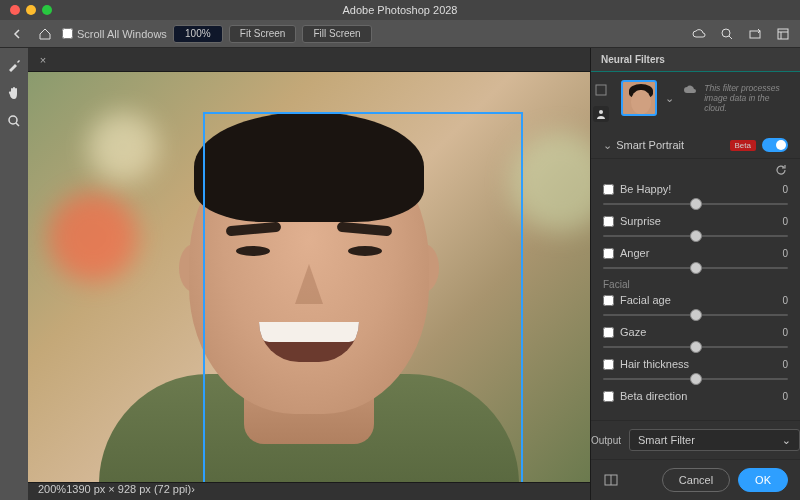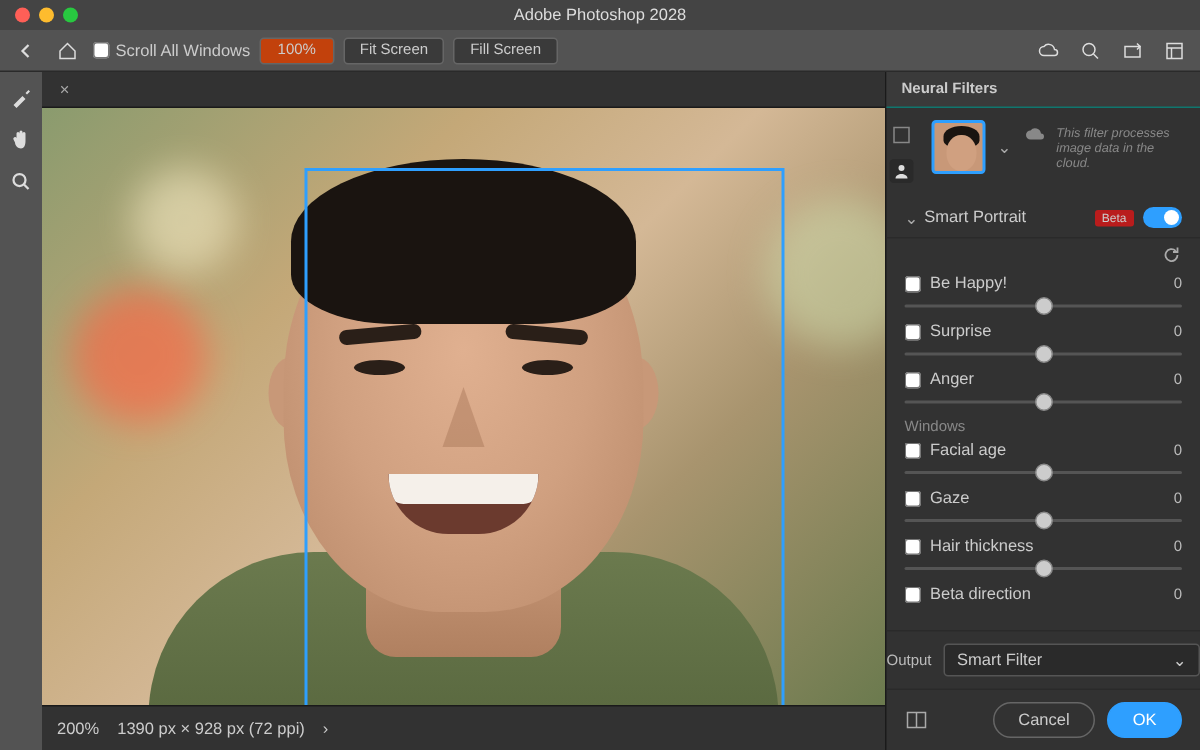--- a/index.html
+++ b/index.html
@@ -6,21 +6,21 @@
 body{width:800px;height:500px;background:#323232;overflow:hidden;display:flex;flex-direction:column}
 .titlebar{height:20px;background:#444;display:flex;align-items:center;position:relative}
 .traffic{display:flex;gap:6px;padding-left:10px}
 .dot{width:10px;height:10px;border-radius:50%}
 .red{background:#ff5f57}.yellow{background:#febc2e}.green{background:#28c840}
 .title{position:absolute;left:50%;transform:translateX(-50%);font-size:11px;color:#ddd}
 .optbar{height:28px;background:#535353;display:flex;align-items:center;padding:0 6px;gap:6px;border-bottom:1px solid #2a2a2a}
 .iconbtn{width:22px;height:22px;display:flex;align-items:center;justify-content:center;border-radius:3px;color:#ddd}
 .chk{display:flex;align-items:center;gap:4px;font-size:10px;color:#ddd}
 .chk input{width:11px;height:11px}
-.zoomf{width:50px;height:18px;background:#c2410c;border:1px solid #666;border-radius:3px;display:flex;align-items:center;justify-content:center;font-size:10px}
+.zoomf{width:50px;height:18px;background:#0f172a;border:1px solid #666;border-radius:3px;display:flex;align-items:center;justify-content:center;font-size:10px}
 .pill{height:18px;padding:0 10px;background:#3a3a3a;border:1px solid #666;border-radius:3px;display:flex;align-items:center;font-size:10px}
 .spacer{flex:1}
 .main{flex:1;display:flex;overflow:hidden}
 .ltools{width:28px;background:#535353;display:flex;flex-direction:column;align-items:center;padding-top:6px;gap:6px}
 .tool{width:22px;height:22px;display:flex;align-items:center;justify-content:center;color:#ddd;border-radius:3px}
 .canvaswrap{flex:1;display:flex;flex-direction:column;background:#262626}
 .tabrow{height:24px;background:#323232;display:flex;align-items:center;padding:0 8px;border-bottom:1px solid #1a1a1a}
 .tabx{width:14px;height:14px;display:flex;align-items:center;justify-content:center;color:#aaa;margin-right:4px}
 .tabtxt{font-size:10px;color:#ddd}
 .canvas{flex:1;position:relative;overflow:hidden;display:flex;align-items:center;justify-content:center}
@@ -34,21 +34,21 @@
 .ear{position:absolute;width:30px;height:48px;background:#c89878;border-radius:50%;top:150px}
 .ear.l{left:15px}.ear.r{right:15px}
 .brow{position:absolute;width:55px;height:10px;background:#2a1f18;border-radius:5px;top:130px}
 .brow.l{left:62px;transform:rotate(-5deg)}.brow.r{right:62px;transform:rotate(5deg)}
 .eye{position:absolute;width:34px;height:10px;background:#2a1f18;border-radius:50%;top:152px}
 .eye.l{left:72px}.eye.r{right:72px}
 .nose{position:absolute;top:170px;left:50%;transform:translateX(-50%);width:0;height:0;border-left:14px solid transparent;border-right:14px solid transparent;border-bottom:40px solid rgba(160,110,80,.4)}
 .mouth{position:absolute;top:228px;left:50%;transform:translateX(-50%);width:100px;height:40px;background:#6b3a2e;border-radius:0 0 50px 50px;overflow:hidden}
 .teeth{width:100%;height:20px;background:#f5f0ea;border-radius:0 0 10px 10px}
 .sel{position:absolute;border:2px solid #2e9fff;left:175px;top:40px;width:320px;height:400px;pointer-events:none}
-.status{height:30px;background:#323232;display:flex;align-items:center;padding:0 10px;gap:12px;font-size:10px;color:#aaa;border-top:1px solid #1a1a1a}
+.status{height:18px;background:#323232;display:flex;align-items:flex-start;padding:0 10px;font-size:10px;color:#aaa;border-top:1px solid #1a1a1a}
 .rpanel{width:210px;background:#323232;display:flex;flex-direction:column;border-left:1px solid #1a1a1a}
 .rhead{height:24px;background:#3a3a3a;display:flex;align-items:center;padding:0 10px;font-size:10px;font-weight:600;border-bottom:1px solid #0f766e}
 .face-row{display:flex;align-items:center;padding:8px 10px;gap:8px}
 .thumb{width:36px;height:36px;background:#c89878;border:2px solid #2e9fff;border-radius:3px;position:relative;overflow:hidden}
 .thumb::before{content:"";position:absolute;top:2px;left:6px;width:24px;height:14px;background:#1a1410;border-radius:50% 50% 30% 30%}
 .thumb::after{content:"";position:absolute;top:8px;left:8px;width:20px;height:24px;background:#d0a080;border-radius:48%}
 .cloud{color:#888}
 .cloud-txt{font-size:8.5px;color:#888;font-style:italic;line-height:1.2}
 .cat-icon{width:20px;display:flex;flex-direction:column;align-items:center;gap:8px;padding:10px 0}
 .cat-icon div{width:16px;height:16px;border-radius:3px;display:flex;align-items:center;justify-content:center}
@@ -259,21 +259,21 @@
         <div class="sld-h">
             <input type="checkbox" style="">
             <span>Anger</span>
             <span class="val">0</span>
           </div>
         <div class="track">
             <div class="thumb-s"></div>
           </div>
       </div>
 
-      <div class="group-l">Windows</div>
+      <div class="group-l">Facial</div>
 
       <div class="sld">
         <div class="sld-h">
             <input type="checkbox" style="">
             <span>Facial age</span>
             <span class="val">0</span>
           </div>
         <div class="track">
             <div class="thumb-s"></div>
           </div>

